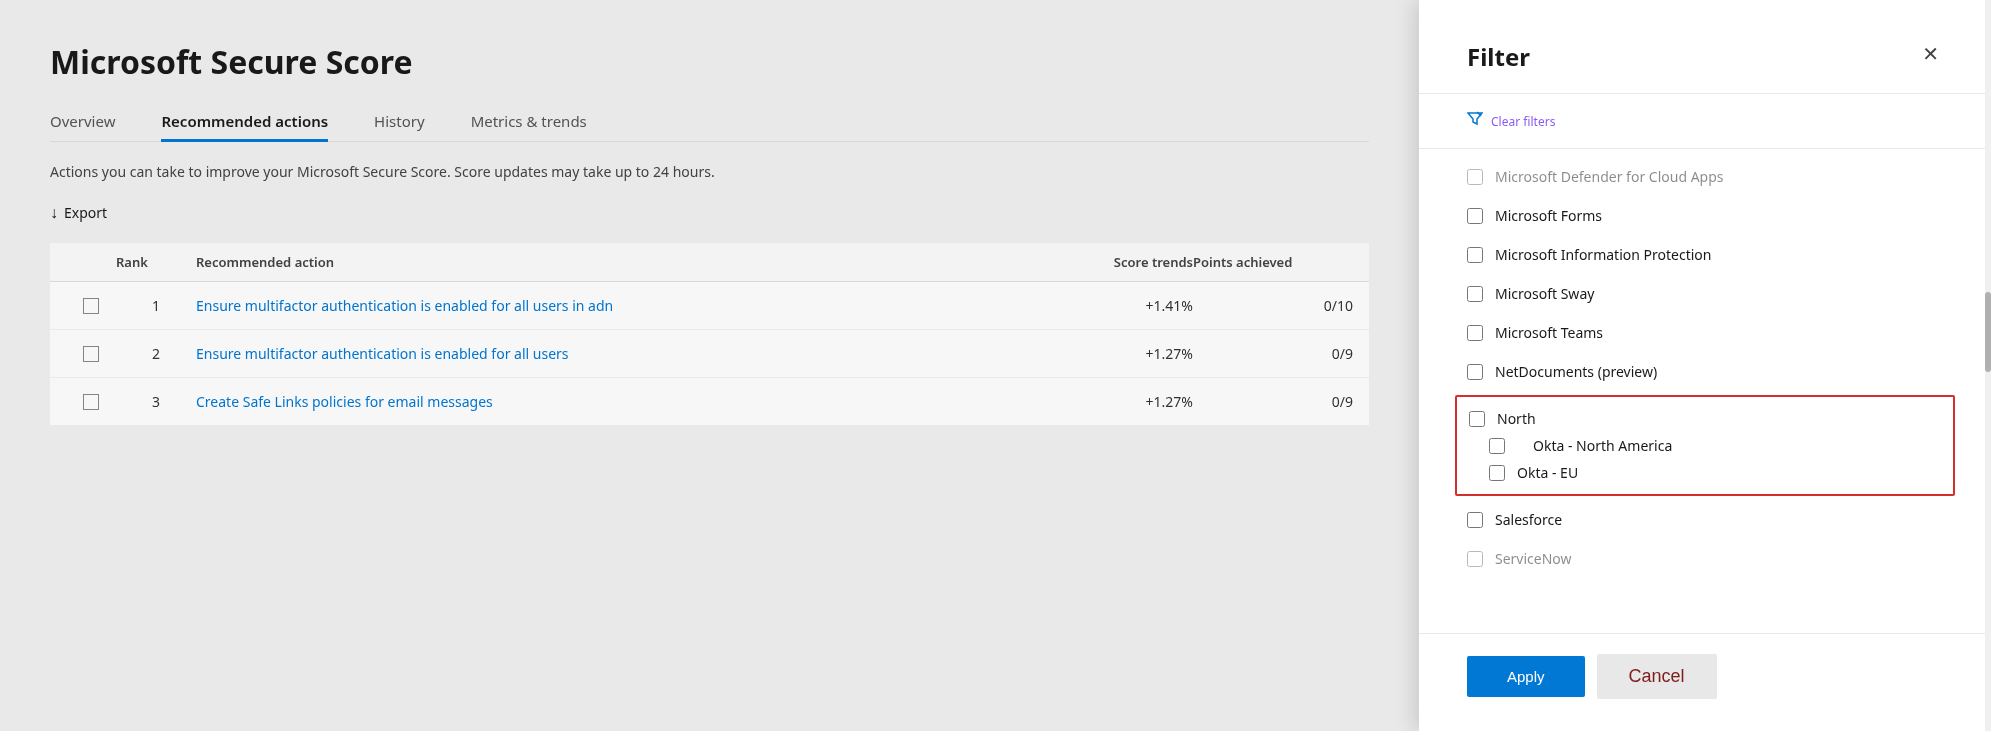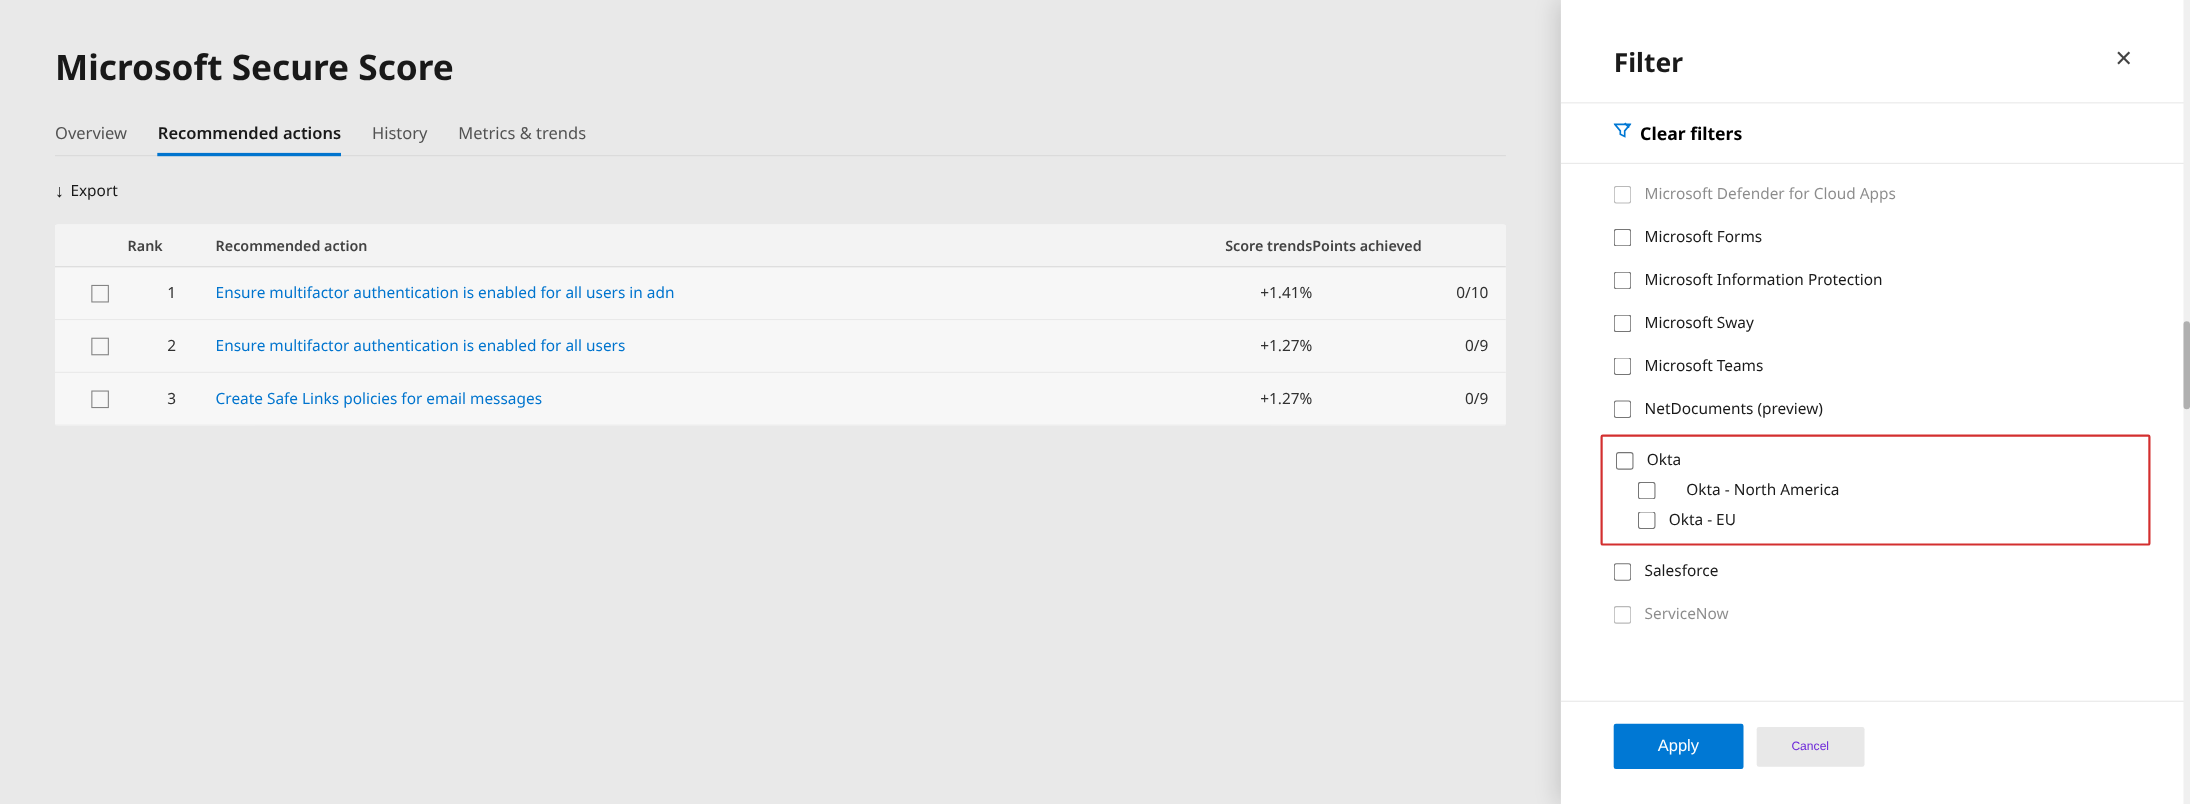--- a/index.html
+++ b/index.html
@@ -23,21 +23,21 @@
 
     .page-title {
       font-size: 32px;
       font-weight: 700;
       color: #1a1a1a;
       margin-bottom: 28px;
     }
 
     .tabs {
       display: flex;
-      gap: 28px;
+      gap: 46px;
       border-bottom: 1px solid #e0e0e0;
       margin-bottom: 20px;
     }
 
     .tab {
       font-size: 15px;
       color: #555;
       padding-bottom: 10px;
       cursor: pointer;
       position: relative;
@@ -133,24 +133,24 @@
       align-items: center;
       gap: 8px;
     }
 
     .clear-filters-icon {
       color: #0078d4;
       font-size: 16px;
     }
 
     .clear-filters-label {
-      font-size: 16px;
-      color: #000000;
-      cursor: pointer;
-      font-weight: 700;
+      font-size: 12px;
+      color: #8b5cf6;
+      cursor: pointer;
+      font-weight: 400;
     }
 
     .filter-list {
       flex: 1;
       overflow-y: auto;
       padding: 8px 48px;
     }
 
     .filter-item {
       display: flex;
@@ -202,24 +202,24 @@
       border: none;
       padding: 12px 40px;
       font-size: 15px;
       font-weight: 400;
       cursor: pointer;
       border-radius: 2px;
     }
 
     .cancel-btn {
       background: #e8e8e8;
-      color: #6d28d9;
+      color: #7f1d1d;
       border: none;
       padding: 12px 32px;
-      font-size: 11px;
+      font-size: 18px;
       font-weight: 500;
       cursor: pointer;
       border-radius: 2px;
     }
 
     .scrollbar-track {
       position: absolute;
       right: 0;
       top: 0;
       bottom: 0;
@@ -304,20 +304,21 @@
       <span>Recommended actions</span>
     </div>
     <div class="tab">
       <span>History</span>
     </div>
     <div class="tab">
       <span>Metrics &amp; trends</span>
     </div>
   </div>
 
+  <p class="description">Actions you can take to improve your Microsoft Secure Score. Score updates may take up to 24 hours.</p>
 
   <div class="export-btn">
     <span class="export-icon">↓</span>
     <span>Export</span>
   </div>
 
   <div class="table-container">
     <div class="table-header-row">
       <div></div>
       <div>Rank</div>
@@ -402,21 +403,21 @@
     </div>
 
     <div class="filter-item">
       <input type="checkbox" style="">
       <span class="filter-item-label">NetDocuments (preview)</span>
     </div>
 
     <div class="okta-group">
       <div class="filter-item" style="padding: 4px 0;">
         <input type="checkbox" style="">
-        <span class="filter-item-label">Okta</span>
+        <span class="filter-item-label">North</span>
       </div>
       <div class="okta-sub-items">
         <div class="filter-item" style="padding: 4px 0; gap: 28px;">
           <input type="checkbox" style="">
           <span class="filter-item-label">Okta - North America</span>
         </div>
         <div class="filter-item" style="padding: 4px 0;">
           <input type="checkbox" style="">
           <span class="filter-item-label">Okta - EU</span>
         </div>

